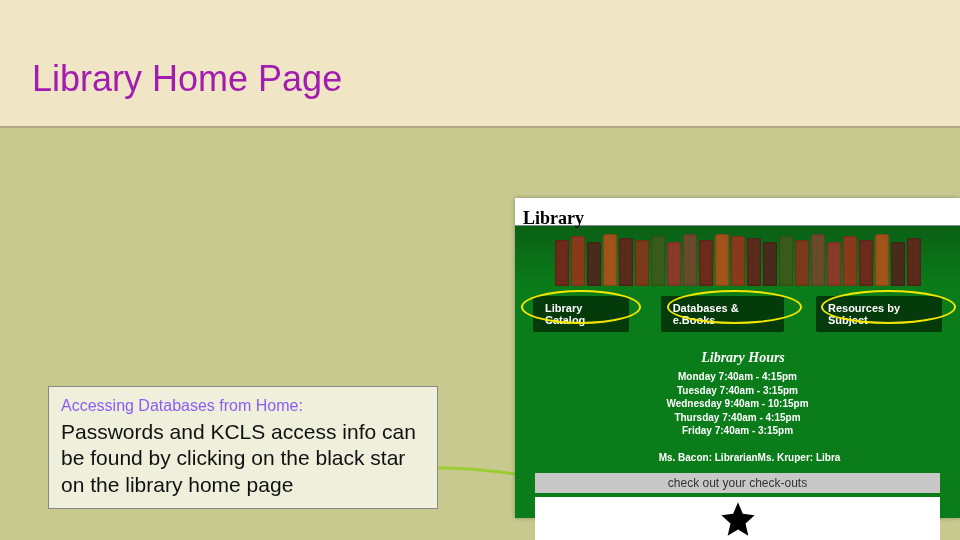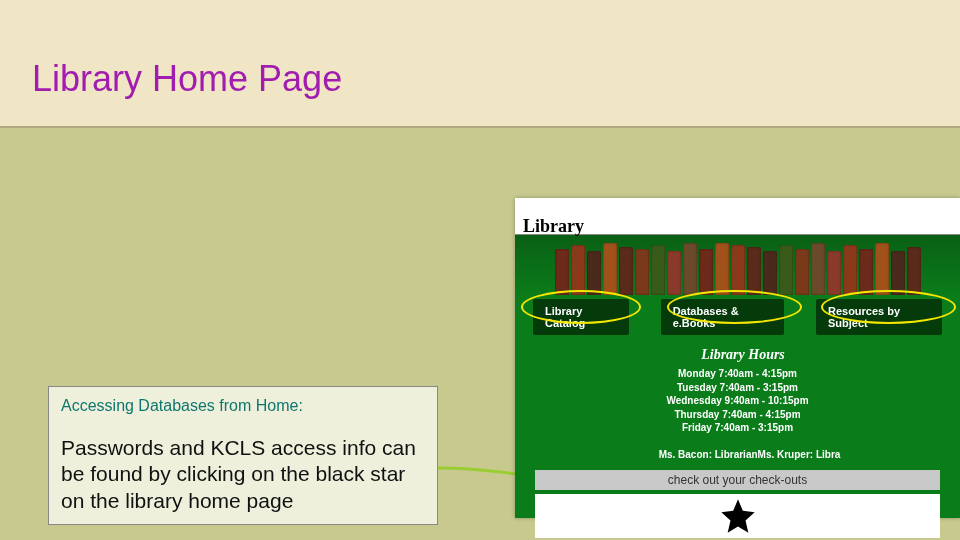--- a/index.html
+++ b/index.html
@@ -15,47 +15,47 @@
   }
   .title {
     position: absolute; left: 32px; top: 58px;
     font-size: 36px; font-weight: 400; color: #a21caf;
     font-family: "Segoe UI Light", "Helvetica Neue", sans-serif;
   }
   .callout-box {
     position: absolute; left: 48px; top: 386px; width: 390px;
     background: #eef0dc; border: 1px solid #888; padding: 10px 12px;
   }
-  .callout-title { font-size: 16px; color: #0f766e; margin-bottom: 20px; font-family: "Segoe UI", sans-serif; }
+  .callout-title { font-size: 16px; color: #8b5cf6; margin-bottom: 4px; font-family: "Segoe UI", sans-serif; }
   .callout-body { font-size: 21px; color: #111; line-height: 1.25; font-family: Arial, sans-serif; }
   .arrow {
     position: absolute; left: 438px; top: 460px; width: 230px; height: 40px;
     pointer-events: none;
   }
   
   .libpage {
     position: absolute; left: 515px; top: 198px; width: 445px; height: 320px;
     background: #0a7c1a;
     box-shadow: 0 0 4px rgba(0,0,0,0.3);
   }
   .lib-header {
-    background: #fff; height: 28px; padding: 18px 8px;
+    background: #fff; height: 28px; padding: 10px 8px;
     font-family: Georgia, serif; font-weight: bold; font-size: 18px; color: #000;
     border-bottom: 1px solid #888;
   }
   .books-row {
     height: 60px; display: flex; justify-content: center; align-items: flex-end;
     background: linear-gradient(#0a6015,#0a7c1a); padding: 4px 6px 0 6px; gap:2px;
   }
   .book { width: 14px; height: 48px; border-radius: 2px 2px 0 0; box-shadow: inset 0 0 2px rgba(0,0,0,0.5); }
   .b1{background:#6b2a1a;height:46px}.b2{background:#8a3a1a;height:50px}.b3{background:#4a2a1a;height:44px}
   .b4{background:#a0521a;height:52px}.b5{background:#5a2a1a;height:48px}.b6{background:#7a3a1a;height:46px}
   .b7{background:#3a5a1a;height:50px}.b8{background:#8a3a2a;height:44px}.b9{background:#6a4a2a;height:52px}
   .tab-row {
-    display: flex; align-items: center; gap: 32px; padding: 4px 18px;
+    display: flex; align-items: center; gap: 32px; padding: 10px 18px;
   }
   .tab {
     background: #053a0a; color: #fff; font-size: 11px; font-weight: bold;
     padding: 6px 12px; border-radius: 2px; position: relative;
   }
   .ring {
     position: absolute; border: 2px solid #f4e600; border-radius: 50%;
     width: 120px; height: 34px; pointer-events: none;
   }
   .hours-block { text-align: center; color: #fff; margin-top: 8px; }

